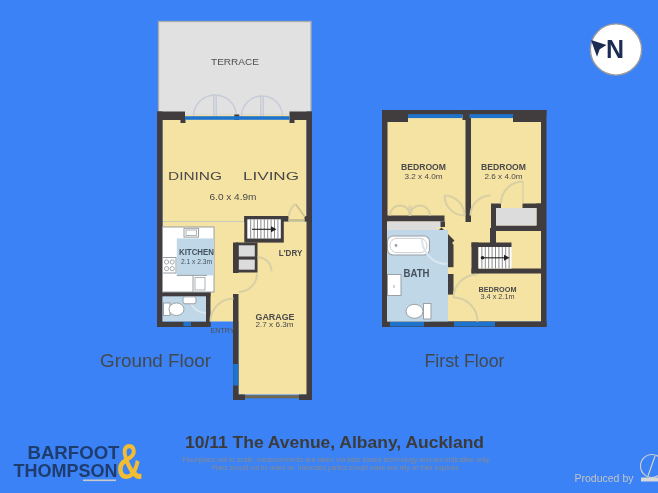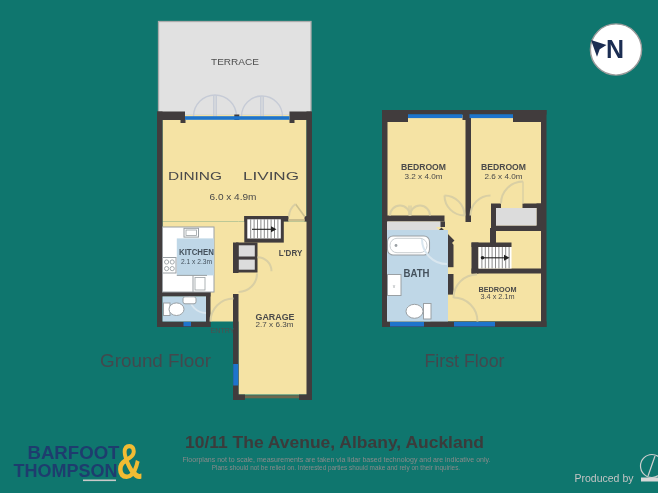--- a/index.html
+++ b/index.html
@@ -1,16 +1,16 @@
 <!DOCTYPE html>
 <html><head>
 <meta charset="utf-8">
 <style>
   html,body{margin:0;padding:0;background:#ffffff;}
-  #page{position:relative;width:658px;height:493px;background:#0f766e;overflow:hidden;
+  #page{position:relative;width:658px;height:493px;background:#3b82f6;overflow:hidden;
         font-family:"Liberation Sans", sans-serif;}
   svg{position:absolute;left:0;top:0;}
   text{font-family:"Liberation Sans", sans-serif;}
 </style>
 </head>
 <body>
 <div id="page">
 <svg width="658" height="493" viewBox="0 0 658 493">
 
   <rect x="158.5" y="21.5" width="152.5" height="94" fill="#E1E1E1" stroke="#ACACAC" stroke-width="1.3"></rect>

